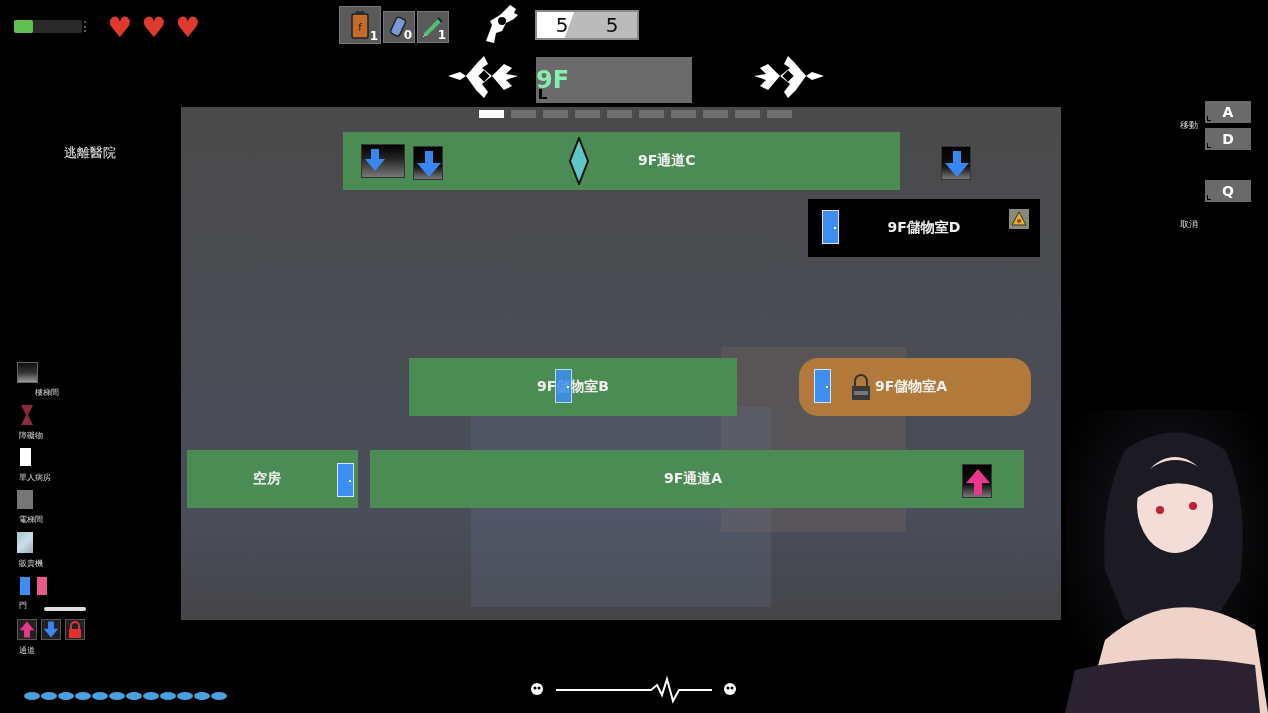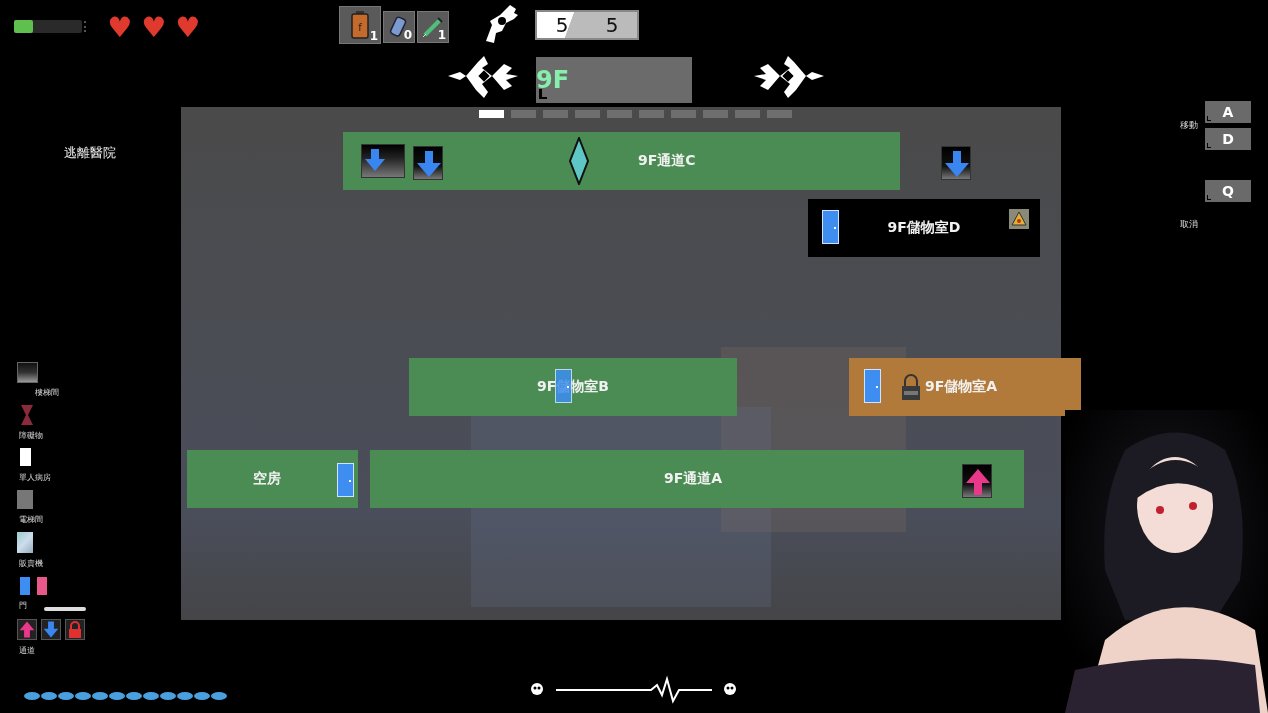--- a/index.html
+++ b/index.html
@@ -177,21 +177,21 @@
       <circle cx="10" cy="12" r="2" fill="#c03020"></circle>
     </svg>
   </div>
 
 
   <div class="room green" style="left:228px;top:251px;width:328px;height:58px;">
     <span class="label">9F儲物室B</span>
     <div class="door" style="left:146px;top:11px;opacity:0.85;"></div>
   </div>
 
-  <div class="room orange" style="left:668px;top:251px;width:232px;height:58px;">
+  <div class="room orange" style="left:618px;top:251px;width:232px;height:58px;border-radius:19px;">
     <span class="label" style="left:76px;">9F儲物室A</span>
     <div class="door" style="left:15px;top:11px;"></div>
     <svg style="position:absolute;left:52px;top:16px;" width="20" height="28" viewBox="0 0 20 28">
       <path d="M4 12 V7 A6 6 0 0 1 16 7 V12" fill="none" stroke="#333" stroke-width="2"></path>
       <rect x="1" y="12" width="18" height="14" fill="#3a3a3a"></rect>
       <rect x="3" y="17" width="14" height="4" fill="#777"></rect>
     </svg>
   </div>
 
   <div class="room green" style="left:6px;top:343px;width:171px;height:58px;">

